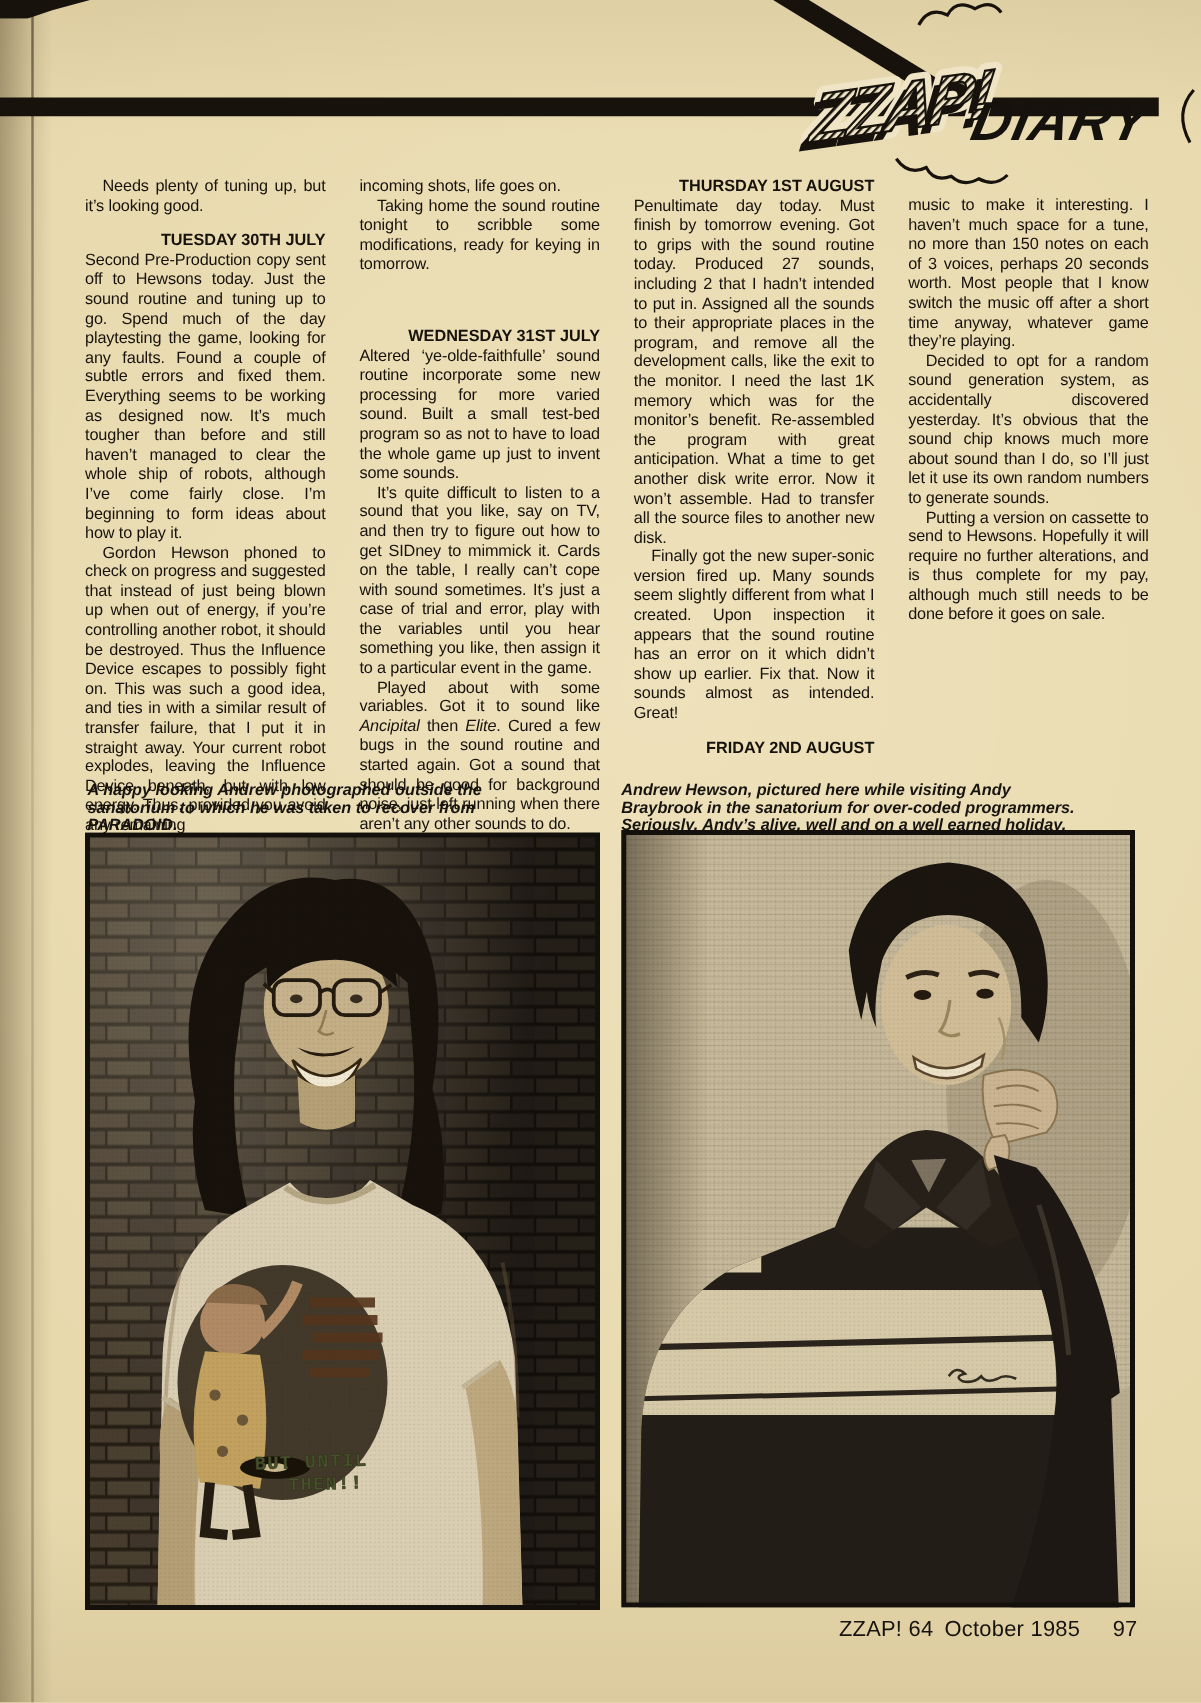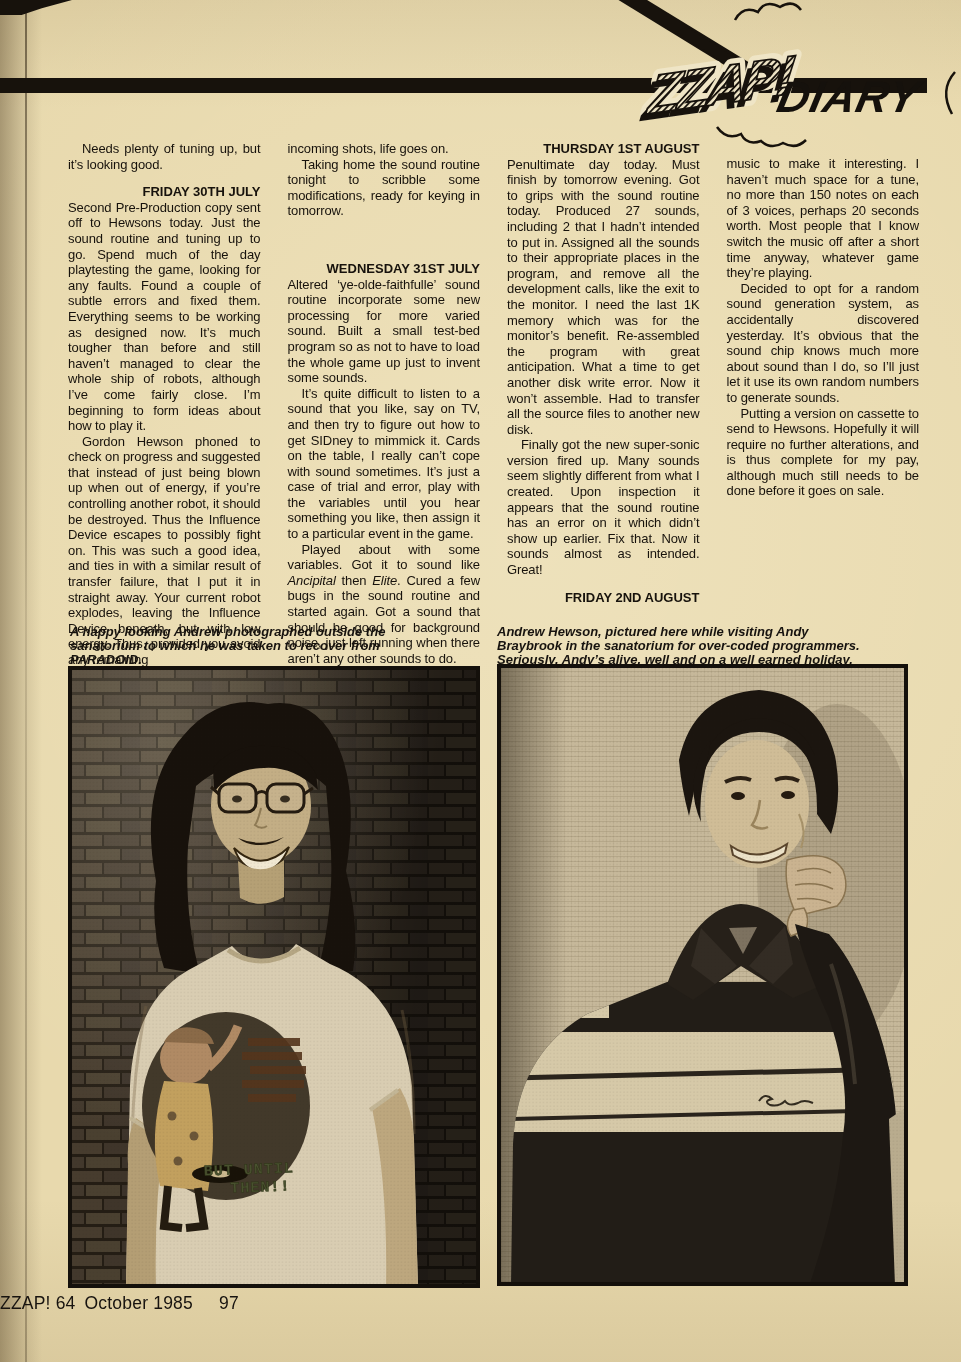--- a/index.html
+++ b/index.html
@@ -37,21 +37,21 @@
 
   .caption{position:absolute;top:612px;font-style:italic;font-weight:700;
     font-size:13px;line-height:13.9px;color:var(--caption-ink);text-align:left;}
   .caption.left{left:70px;width:324px;}
   .caption.right{left:497px;width:372px;}
 
   .photo{position:absolute;display:block;}
   .photo.left{left:68px;top:666px;}
   .photo.right{left:497px;top:664px;}
 
-  .footer{position:absolute;left:0;top:1293px;width:910px;
+  .footer{position:absolute;left:0;top:1293px;width:910px;text-align:right;
     font-size:17.5px;color:var(--caption-ink);letter-spacing:.2px;}
   .footer .pgnum{margin-left:26px;}
   .footer .date{margin-left:9px;}
 </style>
 </head>
 <body>
 
 <div class="page-tone"></div>
 <div class="page-curl"></div>
 <div class="page-crease"></div>
@@ -82,21 +82,21 @@
     <text x="0" y="0" font-family="'Liberation Sans',sans-serif" font-weight="700" font-style="italic" font-size="44" letter-spacing="1" fill="#15110c">DIARY</text>
   </g>
   <g>
     <path d="M162,133 q10,14 24,7 q6,12 20,7 q10,9 22,2 q13,7 23,-3" stroke="#17120c" stroke-width="2.5" fill="none"></path>
   </g>
 </svg>
 
 <main class="columns">
   <div class="col">
       <p class="blk para indent">Needs plenty of tuning up, but it’s looking good.</p>
-      <p class="blk heading" style="margin-top: 12px;">FRIDAY 30TH JULY</p>
+      <p class="blk heading" style="margin-top: 12px;">TUESDAY 30TH JULY</p>
       <p class="blk para">Second Pre-Production copy sent off to Hewsons today. Just the sound routine and tuning up to go. Spend much of the day playtesting the game, looking for any faults. Found a couple of subtle errors and fixed them. Everything seems to be working as designed now. It’s much tougher than before and still haven’t managed to clear the whole ship of robots, although I’ve come fairly close. I’m beginning to form ideas about how to play it.</p>
       <p class="blk para indent">Gordon Hewson phoned to check on progress and suggested that instead of just being blown up when out of energy, if you’re controlling another robot, it should be destroyed. Thus the Influence Device escapes to possibly fight on. This was such a good idea, and ties in with a similar result of transfer failure, that I put it in straight away. Your current robot explodes, leaving the Influence Device beneath, but with low energy. Thus, provided you avoid any remaining</p>
     </div>
   <div class="col">
       <p class="blk para">incoming shots, life goes on.</p>
       <p class="blk para indent">Taking home the sound routine tonight to scribble some modifications, ready for keying in tomorrow.</p>
       <p class="blk heading" style="margin-top: 42px;">WEDNESDAY 31ST JULY</p>
       <p class="blk para">Altered ‘ye-olde-faithfulle’ sound routine incorporate some new processing for more varied sound. Built a small test-bed program so as not to have to load the whole game up just to invent some sounds.</p>
       <p class="blk para indent">It’s quite difficult to listen to a sound that you like, say on TV, and then try to figure out how to get SIDney to mimmick it. Cards on the table, I really can’t cope with sound sometimes. It’s just a case of trial and error, play with the variables until you hear something you like, then assign it to a particular event in the game.</p>
       <p class="blk para indent">Played about with some variables. Got it to sound like <i>Ancipital</i> then <i>Elite</i>. Cured a few bugs in the sound routine and started again. Got a sound that should be good for background noise, just left running when there aren’t any other sounds to do.</p>

